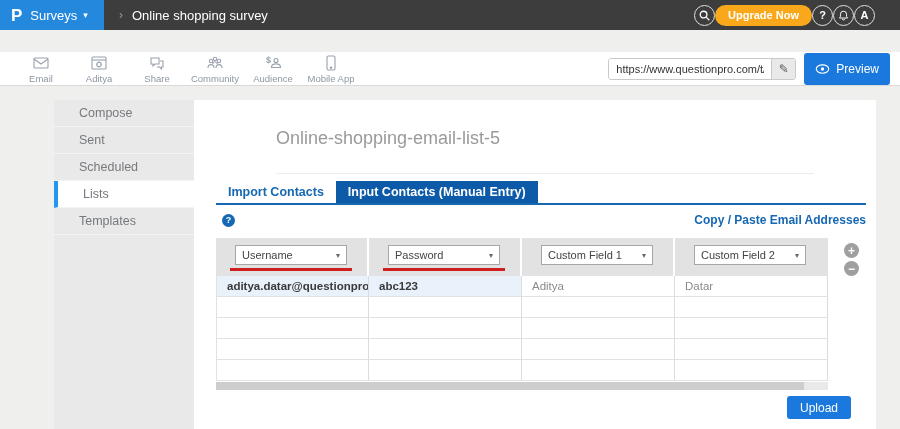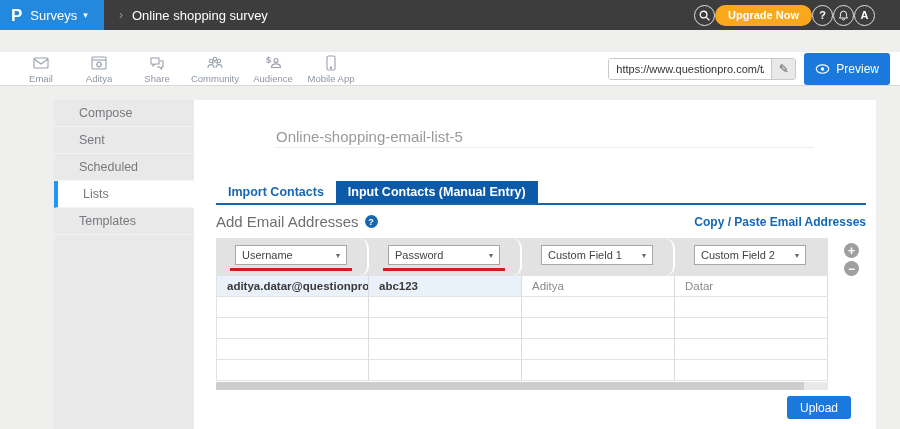--- a/index.html
+++ b/index.html
@@ -36,32 +36,32 @@
   .url-input { border:none; outline:none; width:162px; font-size:11px; color:#333; padding:0 7px; font-family:"Liberation Sans",sans-serif; }
   .url-edit { width:24px; background:#e9e9e9; border-left:1px solid #c9c9c9; display:flex; align-items:center; justify-content:center; color:#555; font-size:12px; cursor:pointer; }
   .preview-btn { height:22px; background:#1b79dd; color:#fff; border-radius:3px; font-size:12px; display:flex; align-items:center; gap:6px; padding:16px 11px; cursor:pointer; }
   
   .page { position:absolute; left:16px; top:86px; width:827px; height:343px; background:#efefed; }
   .card { position:absolute; left:38px; top:14px; width:822px; height:329px; background:#fff; }
   .sidebar { position:absolute; left:0; top:0; width:140px; height:329px; background:#e9e9e9; }
   .side-item { height:27px; display:flex; align-items:center; padding-left:25px; font-size:12.5px; color:#76797d; border-bottom:1px solid #f4f4f4; cursor:pointer; }
   .side-item.active { background:#fff; border-left:4px solid #2196f3; }
   
-  .list-name { position:absolute; left:222px; top:28px; width:538px; font-size:15px; color:#9a9a9a; padding-bottom:2px; border-bottom:1px solid #ededed; cursor:text; }
+  .list-name { position:absolute; left:222px; top:28px; width:538px; font-size:18px; color:#9a9a9a; padding-bottom:24px; border-bottom:1px solid #ededed; cursor:text; }
   .tabs { position:absolute; left:162px; top:81px; width:650px; display:flex; border-bottom:2px solid #1767b0; }
   .tab { font-size:12.5px; font-weight:bold; color:#1668b3; padding:4px 12px; cursor:pointer; white-space:nowrap; }
   .tab.active { background:#0d5ba8; color:#fff; }
   .section-row { position:absolute; left:162px; top:113px; width:650px; display:flex; align-items:center; }
   .section-title { font-size:15px; color:#6f6f6f; }
   .help-circle { width:13px; height:13px; border-radius:50%; background:#1668b3; color:#fff; font-size:9px; font-weight:bold; display:flex; align-items:center; justify-content:center; margin-left:6px; cursor:pointer; }
   .copy-paste-link { margin-left:auto; color:#1668b3; font-size:12px; font-weight:bold; cursor:pointer; }
   
   .contacts-table { position:absolute; left:162px; top:138px; width:612px; }
   .thead { display:flex; height:38px; background:#e2e2e2; }
-  .th { width:153px; border-right:2px solid #fff; padding:7px 0 0 19px;border-radius:10px; }
+  .th { width:153px; border-right:2px solid #fff; padding:7px 0 0 19px; }
   .th:last-child { border-right:none; }
   .select-box { width:112px; height:20px; background:#fff; border:1px solid #a6a6a6; display:flex; align-items:center; justify-content:space-between; padding:0 6px; font-size:11px; color:#444; cursor:pointer; }
   .select-caret { font-size:8px; color:#666; }
   .red-underline { width:122px; height:3px; background:#cd1f1f; margin-top:3px; margin-left:-5px; }
   .trow { display:flex; height:21px; }
   .td { width:153px; border-right:1px solid #dcdcdc; border-bottom:1px solid #e2e2e2; font-size:11.5px; display:flex; align-items:center; padding-left:10px; color:#8a8a8a; background:#fff; overflow:hidden; white-space:nowrap; cursor:text; }
   .td:first-child { border-left:1px solid #e2e2e2; }
   .trow.first .td.hl { background:#e9f1fb; color:#3a3a3a; font-weight:bold; }
   .circle-gray { position:absolute; width:15px; height:15px; border-radius:50%; background:#9f9f9f; color:#fff; display:flex; align-items:center; justify-content:center; font-size:12px; font-weight:bold; line-height:1; cursor:pointer; }
   .add-row { left:790px; top:143px; }
@@ -184,21 +184,20 @@
       </div>
 
       <div class="list-name">Online-shopping-email-list-5</div>
 
       <div class="tabs">
         <span class="tab">Import Contacts</span>
         <span class="tab active">Input Contacts (Manual Entry)</span>
       </div>
 
       <div class="section-row">
-        <span class="section-title">Add Email Addresses</span>
         <span class="help-circle">?</span>
         <span class="copy-paste-link">Copy / Paste Email Addresses</span>
       </div>
 
       <div class="contacts-table">
         <div class="thead">
           <div class="th">
             <div class="select-box">
               <span>Username</span>
               <span class="select-caret">▾</span>

